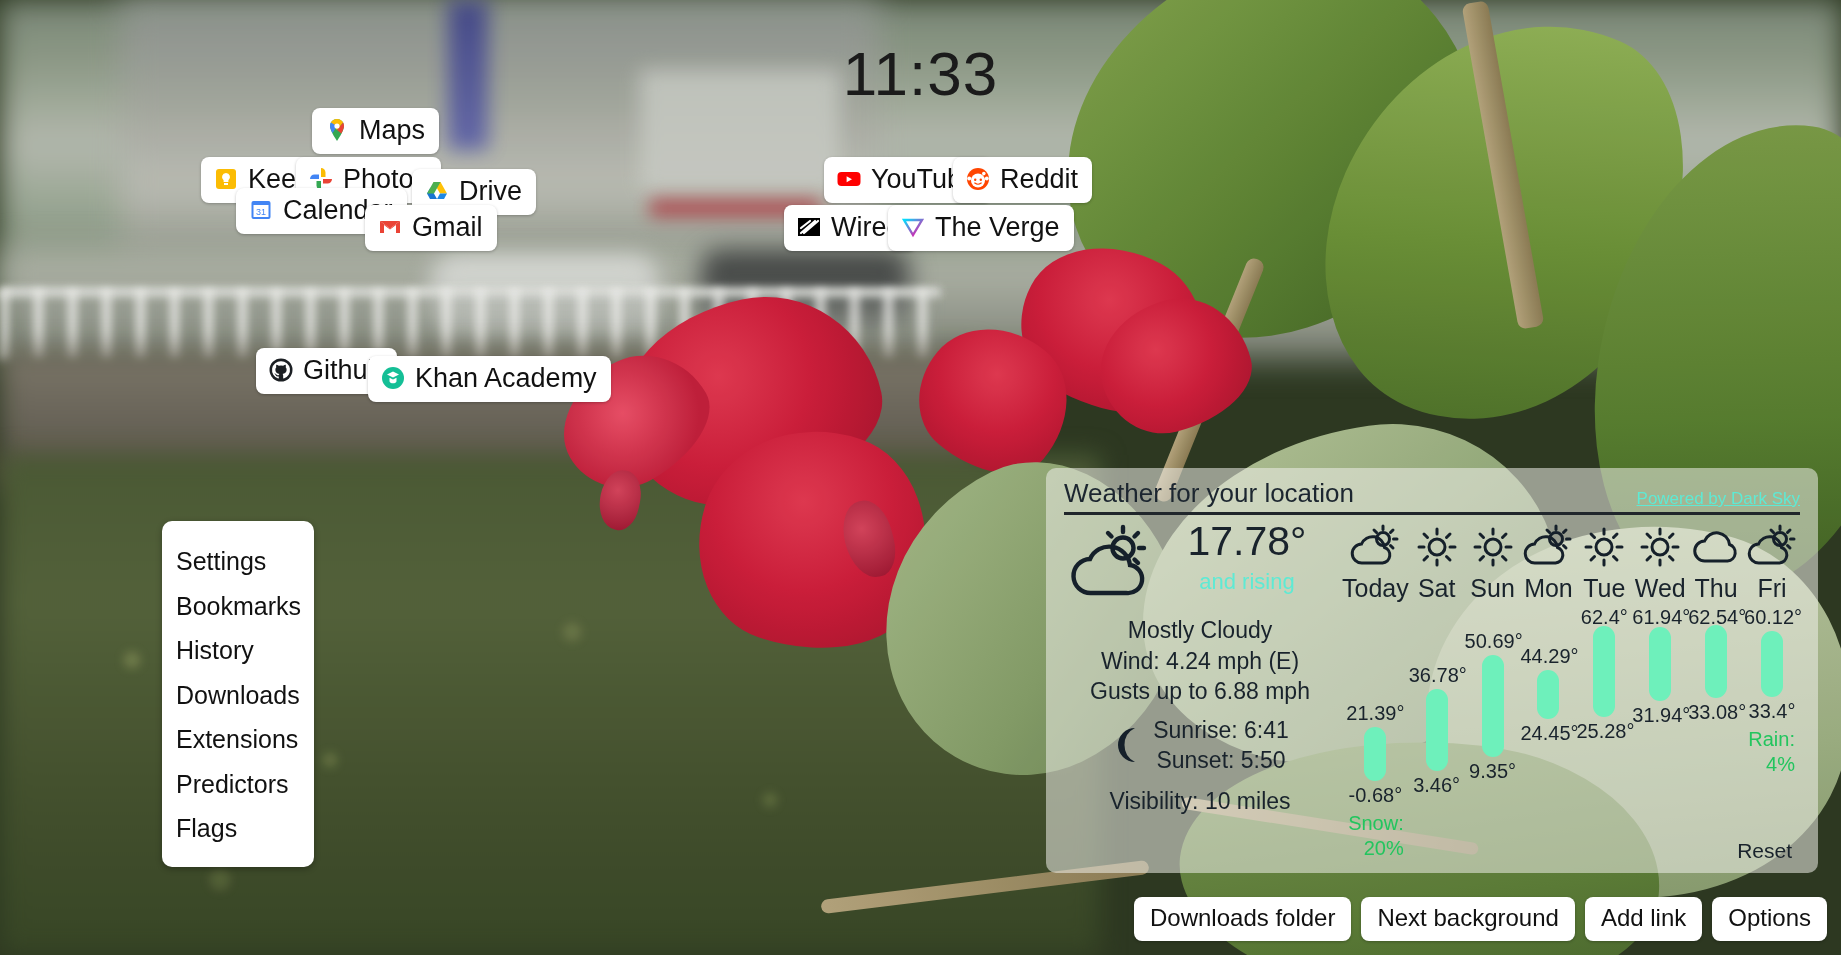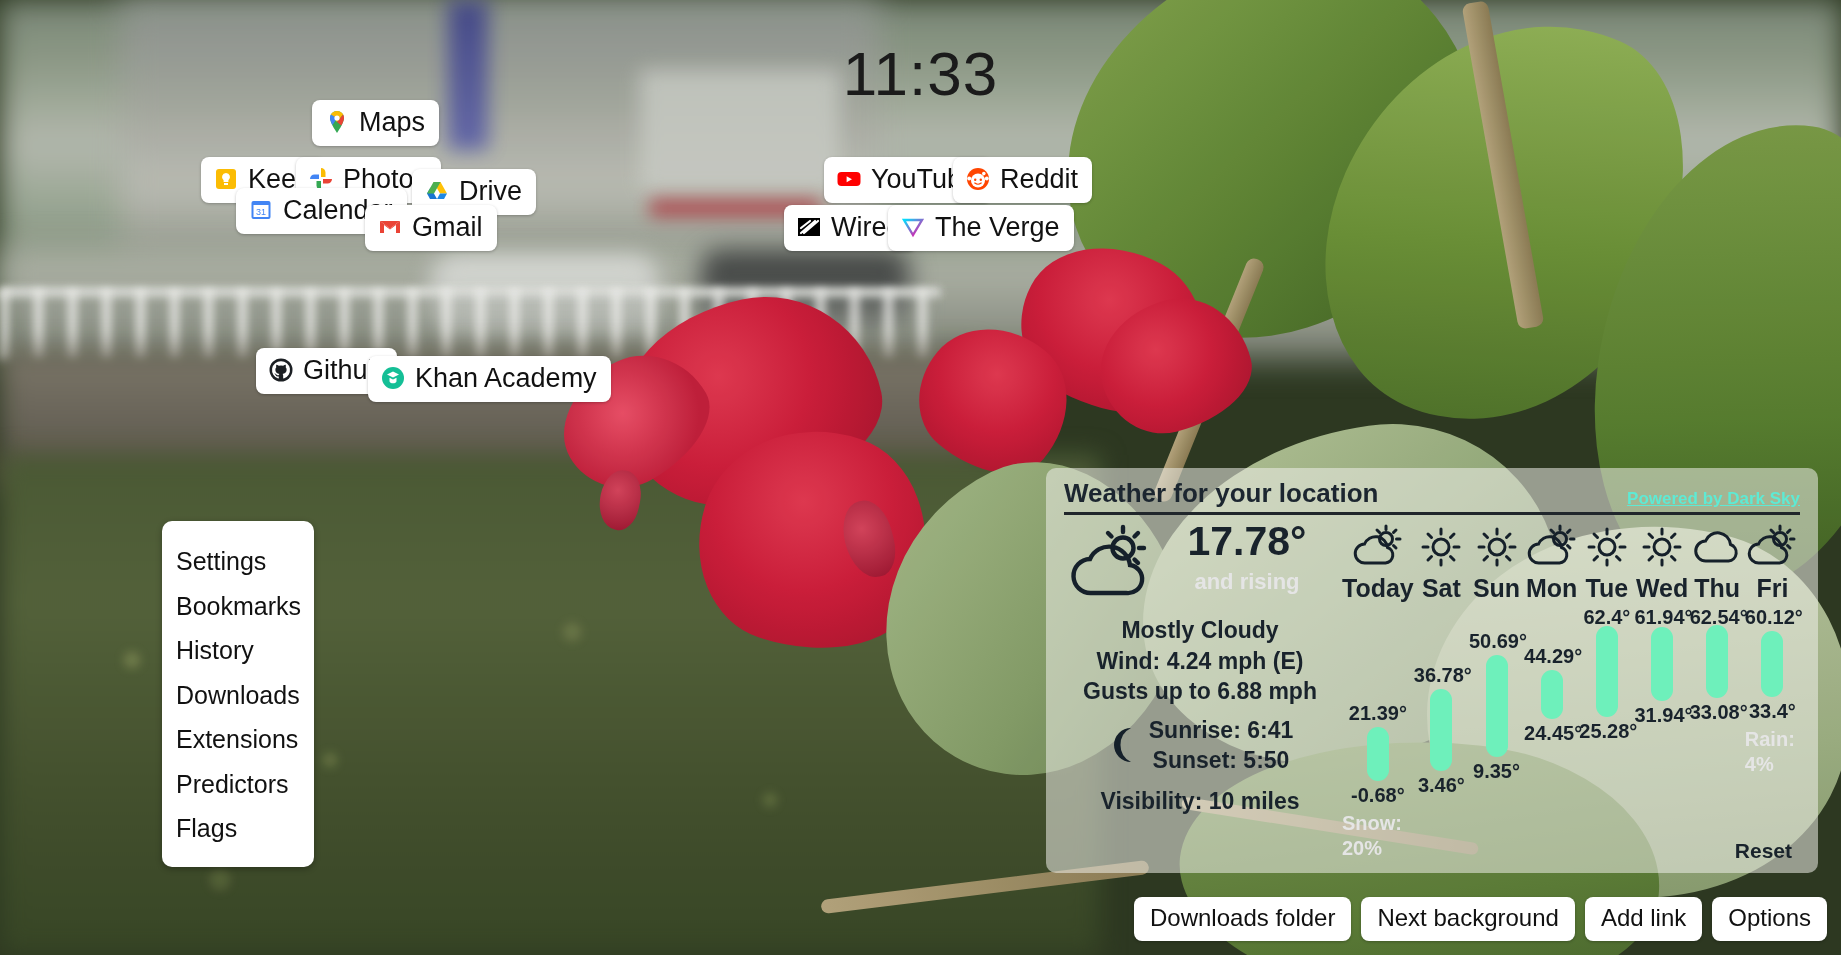--- a/index.html
+++ b/index.html
@@ -164,36 +164,35 @@
     cursor:pointer;
   }
 
   
   #weather {
     position:absolute; left:1046px; top:468px; width:772px; height:405px;
     background:rgba(238,238,233,.55);
     border-radius:10px; z-index:6;
     padding:10px 18px 10px 18px;
     color:#17212b;
-    font-weight:bold;
   }
   #weather-head {
     display:flex; align-items:flex-end; justify-content:space-between;
     border-bottom:3px solid #20262b; padding-bottom:3px;
   }
   #weather-title { font-size:26px; color:#1c2630; }
   #weather-credit { font-size:17px; color:#5eead4; text-decoration:underline; cursor:pointer; }
 
   #weather-body { display:flex; margin-top:6px; }
   #wx-left { width:272px; flex:0 0 272px; text-align:center; }
   #wx-now { display:flex; align-items:flex-start; justify-content:flex-start; gap:4px; }
   #wx-now-icon { width:86px; height:80px; flex:0 0 86px; margin-left:4px; }
   #wx-now-temp-wrap { text-align:center; flex:1; }
   #wx-temp { font-size:41px; line-height:1; color:#19232c; }
-  #wx-trend { font-size:22px; margin-top:7px; color:#e5e5e5; }
+  #wx-trend { font-size:22px; margin-top:7px; color:#5eead4; }
   .wx-line { font-size:23px; line-height:1.33; color:#19232c; }
   #wx-summary { margin-top:14px; }
   #wx-sun { display:flex; align-items:center; gap:8px; margin-top:8px; justify-content:center;}
   #moon-icon { width:34px; height:40px; flex:0 0 34px; }
   #wx-sun-text { text-align:center; }
   #wx-extra { margin-top:10px; }
 
   
   #wx-forecast {
     flex:1; display:flex; align-items:flex-start;
@@ -215,22 +214,22 @@
   .fc-bar {
     position:absolute; left:50%; transform:translateX(-50%);
     width:22px; border-radius:11px;
     background:#6ef0bb;
   }
   .fc-lo {
     position:absolute; left:0; right:0; text-align:center;
     font-size:20px; color:#19232c; line-height:1;
   }
   .fc-precip {
-    position:absolute; left:0; right:5px; text-align:left;
-    font-size:20px; color:#e5e5e5; line-height:1.25;
+    position:absolute; left:0; right:5px; text-align:right;
+    font-size:20px; color:#22c55e; line-height:1.25;
   }
   #wx-reset {
     position:absolute; right:26px; bottom:10px;
     font-size:21px; color:#19232c; cursor:pointer;
   }
 
   
   #bottom-bar {
     position:absolute; right:14px; bottom:14px; z-index:6;
     display:flex; gap:10px;
@@ -279,21 +278,21 @@
   <div class="layer leaf l5"></div>
   <div class="layer leaf l7"></div>
   <div class="layer stem s3"></div>
   <div class="layer stem s4"></div>
   <div id="bg-veil"></div>
 </div>
 
 <div id="clock">11:33</div>
 
 <div id="tiles-container">
-    <div class="tile" style="left: 312px; top: 100px;">
+    <div class="tile" style="left: 312px; top: 108px;">
       <span class="ico"><svg width="26" height="26" viewBox="0 0 26 26">
           <path d="M13 2a7 7 0 0 0-7 7c0 5 7 15 7 15s7-10 7-15a7 7 0 0 0-7-7z" fill="#34a853"></path>
           <path d="M13 2a7 7 0 0 0-6.1 3.6L13 13l6.1-7.4A7 7 0 0 0 13 2z" fill="#fbbc04"></path>
           <path d="M6.9 5.6A7 7 0 0 0 6 9c0 2 1.2 4.6 2.6 7L13 9z" fill="#4285f4"></path>
           <path d="M19.1 5.6 13 13l4.3 3.6C18.8 13.9 20 11.1 20 9a7 7 0 0 0-.9-3.4z" fill="#ea4335"></path>
           <circle cx="13" cy="9" r="2.6" fill="#fff"></circle>
         </svg></span>
       <span>Maps</span>
     </div>
     <div class="tile" style="left: 201px; top: 157px;">

